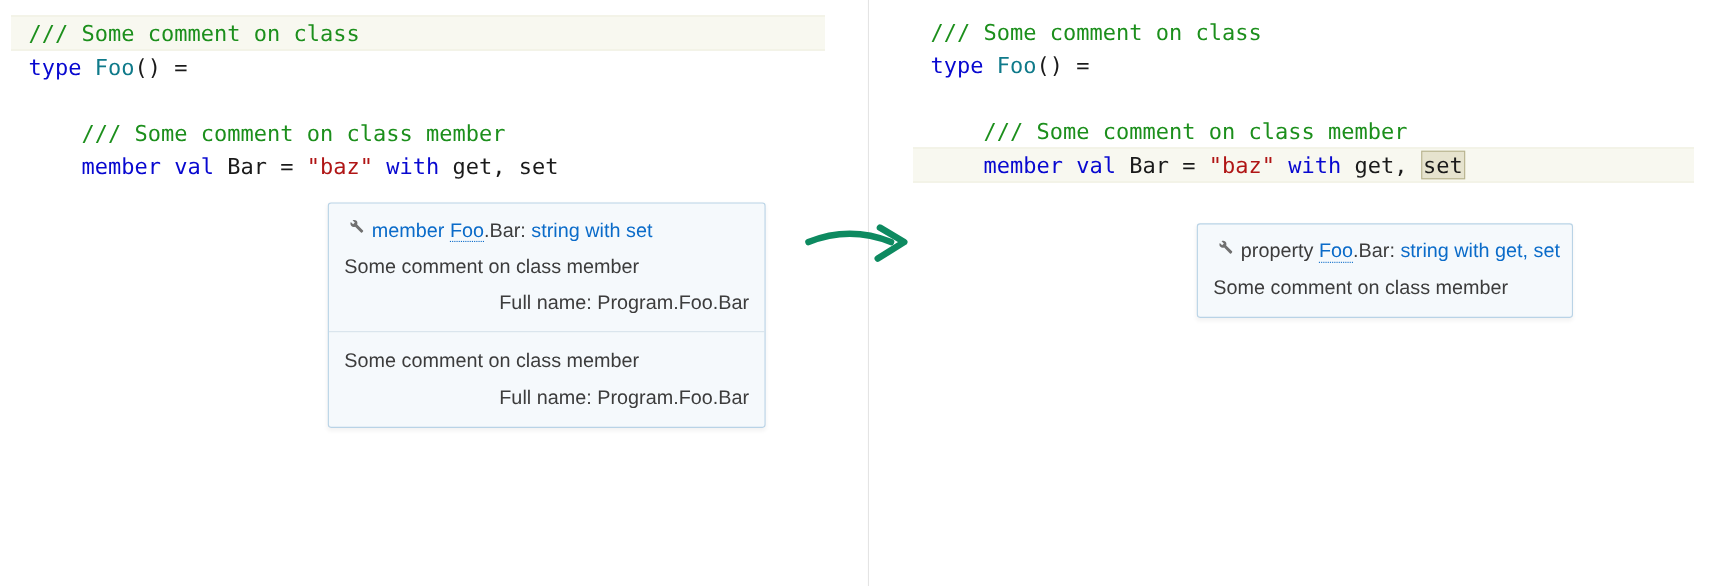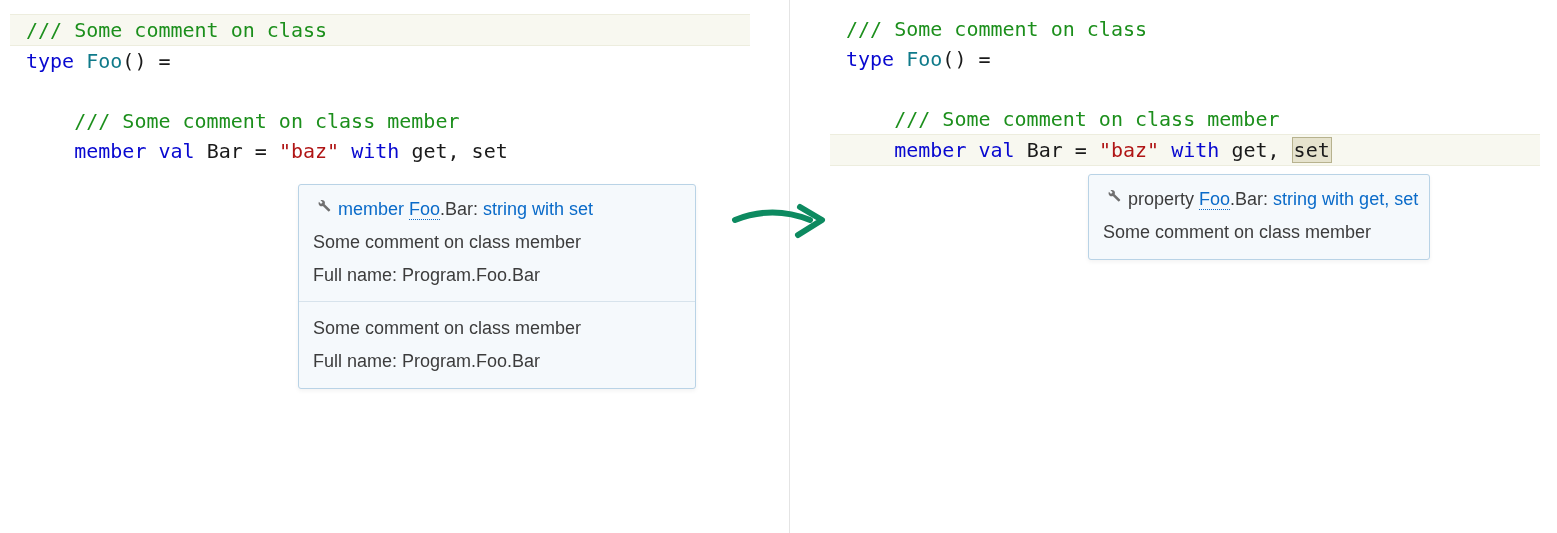--- a/index.html
+++ b/index.html
@@ -63,21 +63,21 @@
     border: 1px solid var(--tooltip-border);
     border-radius: 3px;
     box-shadow: 0 2px 4px rgba(0,0,0,.05);
     padding: 10px 14px 12px;
     font-size: 18px;
     color: var(--desc);
     line-height: 1.6;
   }
   .tooltip .sig { display: flex; gap: 7px; margin-bottom: 2px; white-space: nowrap; }
   .tooltip .desc { margin-top: 4px; }
-  .tooltip .full { margin-top: 4px; }
+  .tooltip .full { margin-top: 4px; text-align: right; }
   .tooltip hr { border: none; border-top: 1px solid #d7e3ec; margin: 12px -14px; }
   .lk { color: var(--link); }
   .foo {
     color: var(--link);
     border-bottom: 1px dotted var(--link);
   }
 
   .wrench {
     width: 18px; height: 18px; flex: none;
     color: #707070;
@@ -129,21 +129,21 @@
   </div>
 
   <svg class="arrow" viewBox="0 0 100 55">
     <path d="M5 25 C 30 15, 55 15, 80 25" stroke="currentColor" stroke-width="6" fill="none" stroke-linecap="round"></path>
     <path d="M70 12 L92 25 L68 40" stroke="currentColor" stroke-width="6" fill="none" stroke-linecap="round" stroke-linejoin="round"></path>
   </svg>
 
   <div class="pane right">
     <pre class="code"><span class="line"><span class="cm">/// Some comment on class</span></span><span class="line"><span class="kw">type</span> <span class="ty">Foo</span><span>() =</span></span><span class="line"> </span><span class="line"><span>    </span><span class="cm">/// Some comment on class member</span></span><span class="line hl"><span>    </span><span class="kw">member</span> <span class="kw">val</span> <span>Bar</span><span> = </span><span class="str">"baz"</span> <span class="kw">with</span> <span>get</span><span>, </span><span class="sel">set</span></span></pre>
 
-    <div class="tooltip" style="left:258px; top:160px; width:342px;">
+    <div class="tooltip" style="left:258px; top:189px; width:342px;">
       <div class="sig">
         <svg class="wrench" viewBox="0 0 24 24">
             <path fill="currentColor" d="M22.7 19.3l-7.1-7.1c.6-1.5.4-3.3-.8-4.5-1.3-1.3-3.2-1.5-4.8-.7l2.8 2.8-2.1 2.1L7.9 9.1c-.8 1.6-.6 3.5.7 4.8 1.2 1.2 3 1.4 4.5.8l7.1 7.1c.4.4 1 .4 1.4 0l1.1-1.1c.4-.4.4-1 0-1.4z"></path>
           </svg>
         <span>
           <span>property </span><span class="foo">Foo</span><span>.Bar: </span><span class="lk">string</span><span class="lk"> with get, set</span>
         </span>
       </div>
       <div class="desc">Some comment on class member</div>
     </div>

